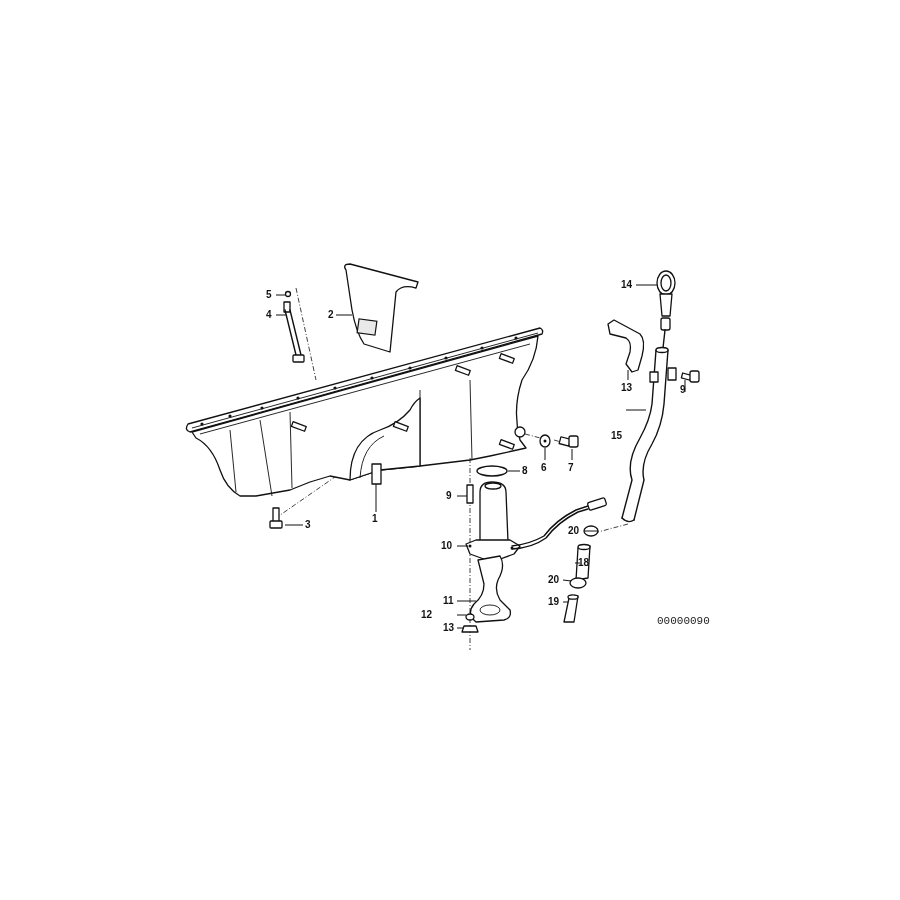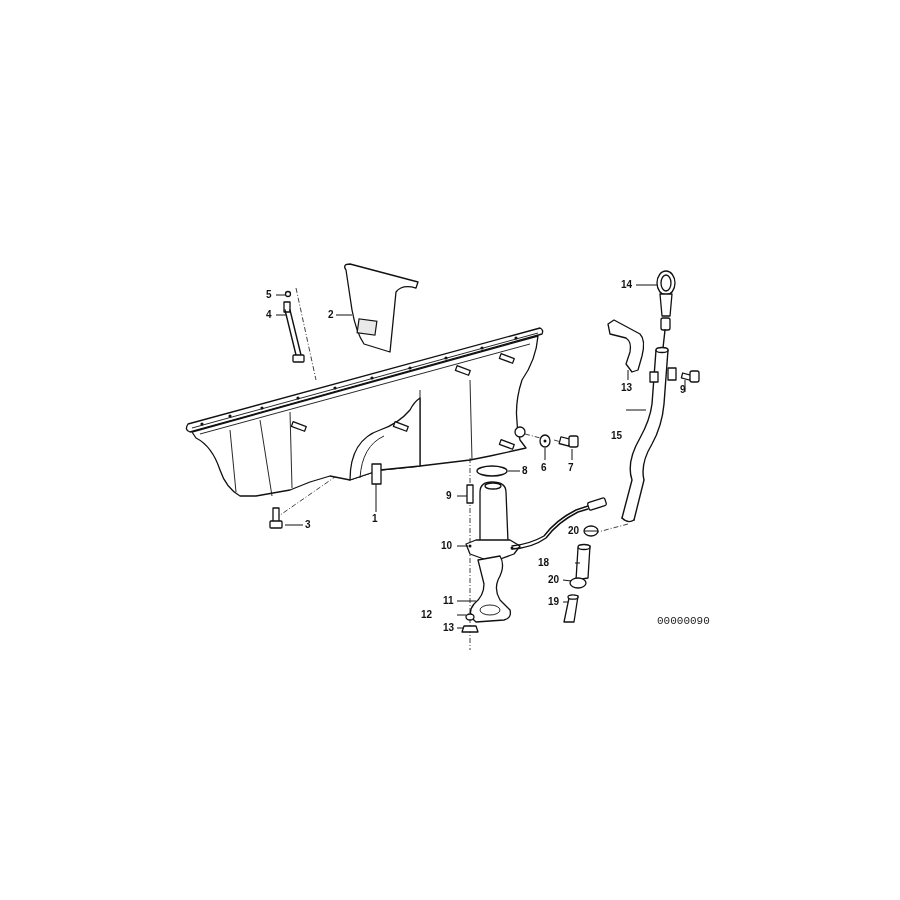--- a/index.html
+++ b/index.html
@@ -189,18 +189,18 @@
 <div class="callout" style="left:522px;top:465px;">8</div>
 <div class="callout" style="left:446px;top:490px;">9</div>
 <div class="callout" style="left:441px;top:540px;">10</div>
 <div class="callout" style="left:443px;top:595px;">11</div>
 <div class="callout" style="left:421px;top:609px;">12</div>
 <div class="callout" style="left:443px;top:622px;">13</div>
 <div class="callout" style="left:621px;top:279px;">14</div>
 <div class="callout" style="left:611px;top:404px;margin-top:26px;">15</div>
 <div class="callout" style="left:621px;top:382px;">13</div>
 <div class="callout" style="left:680px;top:384px;">9</div>
-<div class="callout" style="left:538px;top:557px;">18</div>
+<div class="callout" style="left:578px;top:557px;">18</div>
 <div class="callout" style="left:548px;top:596px;">19</div>
 <div class="callout" style="left:568px;top:525px;">20</div>
 <div class="callout" style="left:548px;top:574px;">20</div>
 
 <div class="ref">00000090</div>
 
 </body></html>

